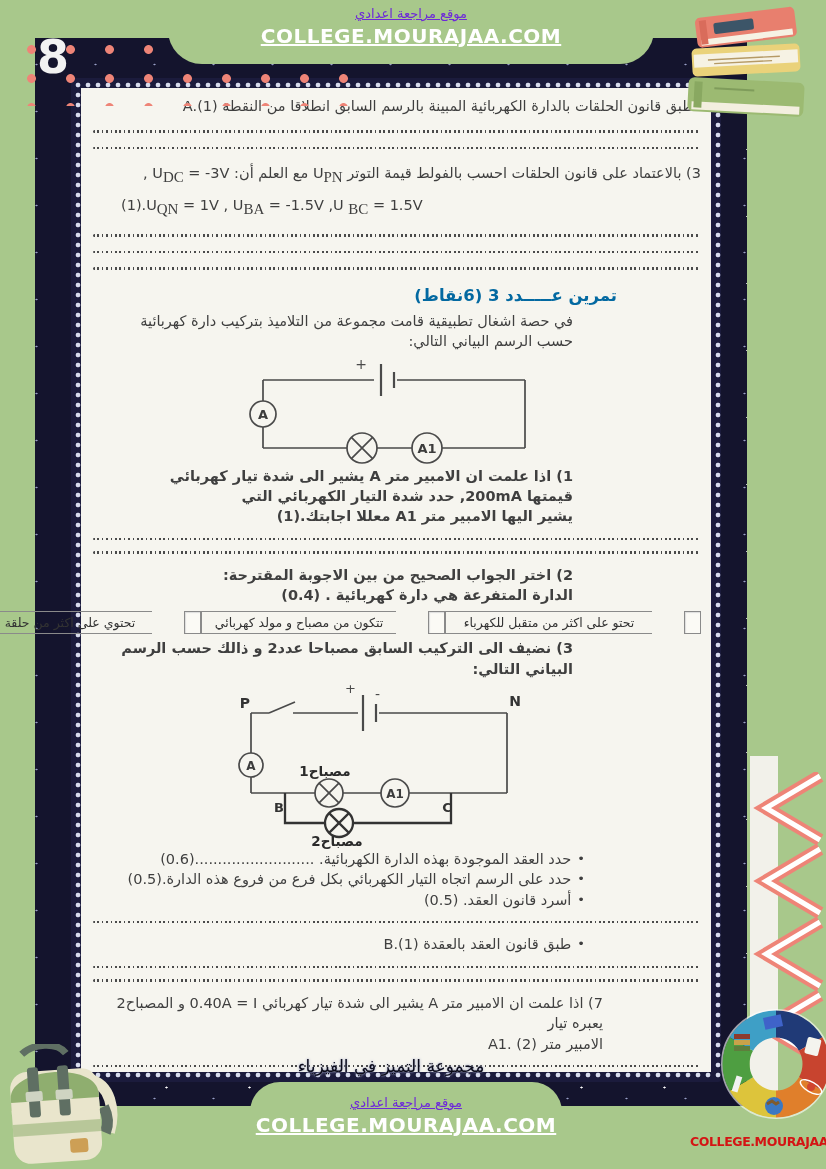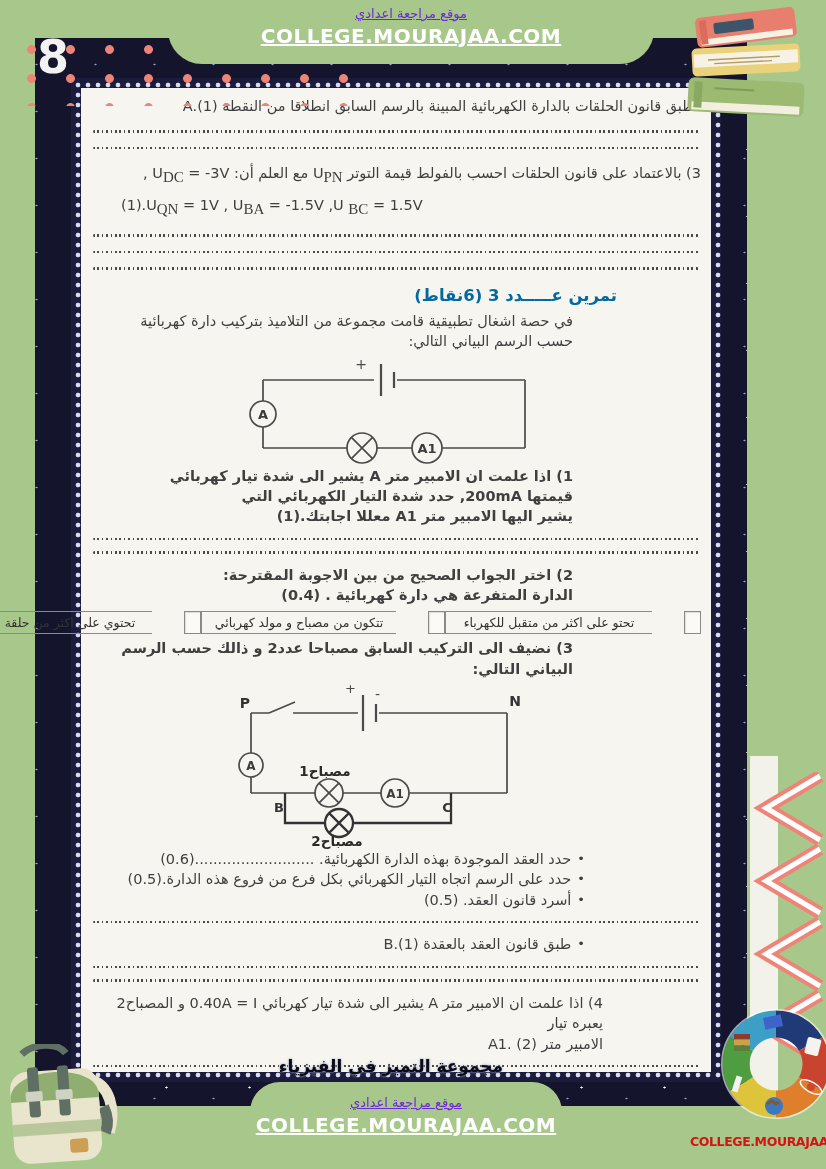--- a/index.html
+++ b/index.html
@@ -68,21 +68,21 @@
   .bn2{color:#fff;font-weight:bold;font-size:20px;text-decoration:underline;letter-spacing:0.5px;line-height:1.3;}
 
   
   .white-stripe{position:absolute;left:750px;top:756px;width:28px;height:350px;background:#f2f1ea;z-index:2;}
   .chevrons{position:absolute;left:736px;top:772px;z-index:3;}
   .books{position:absolute;left:684px;top:6px;z-index:6;}
   .backpack{position:absolute;left:-4px;top:1044px;z-index:6;}
   .logo{position:absolute;left:690px;top:1004px;z-index:7;text-align:center;}
   .logo-caption{color:#d41414;font-weight:bold;font-size:12.5px;letter-spacing:-0.4px;margin-top:-2px;}
   .cropped-line{position:absolute;left:35px;top:1056px;width:712px;z-index:2;text-align:center;
-        height:24px;overflow:hidden;color:#0a0a18;font-weight:bold;font-size:17px;
+        height:24px;overflow:hidden;color:#0a0a18;font-weight:normal;font-size:17px;
         text-shadow:0 0 3px #9aa0c0,0 0 1px #b9bed8;}
 </style>
 </head>
 <body>
 
 <div class="page">
 
   <div class="scan"></div>
   <div class="page-number">8</div>
   <div class="dots"></div>
@@ -222,21 +222,21 @@
         <div class="bullet">
             <span class="bm">•</span>
             <span>طبق قانون العقد بالعقدة B.(1)</span>
           </div>
       </div>
       <div class="dotline tight"></div>
       <div class="dotline tight"></div>
 
       <div class="q4">
         <div>
-          <span>4) اذا علمت ان الامبير متر A يشير الى شدة تيار كهربائي  </span><span class="frm"><span>0.40A = I</span></span><span>  و المصباح2 يعبره تيار</span>
+          <span>7) اذا علمت ان الامبير متر A يشير الى شدة تيار كهربائي  </span><span class="frm"><span>0.40A = I</span></span><span>  و المصباح2 يعبره تيار</span>
         </div>
         <div>الامبير متر A1. (2)</div>
       </div>
       <div class="dotline tight"></div>
 
       <div class="slogan">التميز في الفيزياء</div>
     </div>
   </div>
 
   <div class="cropped-line">مجموعة التميز في الفيزياء</div>

